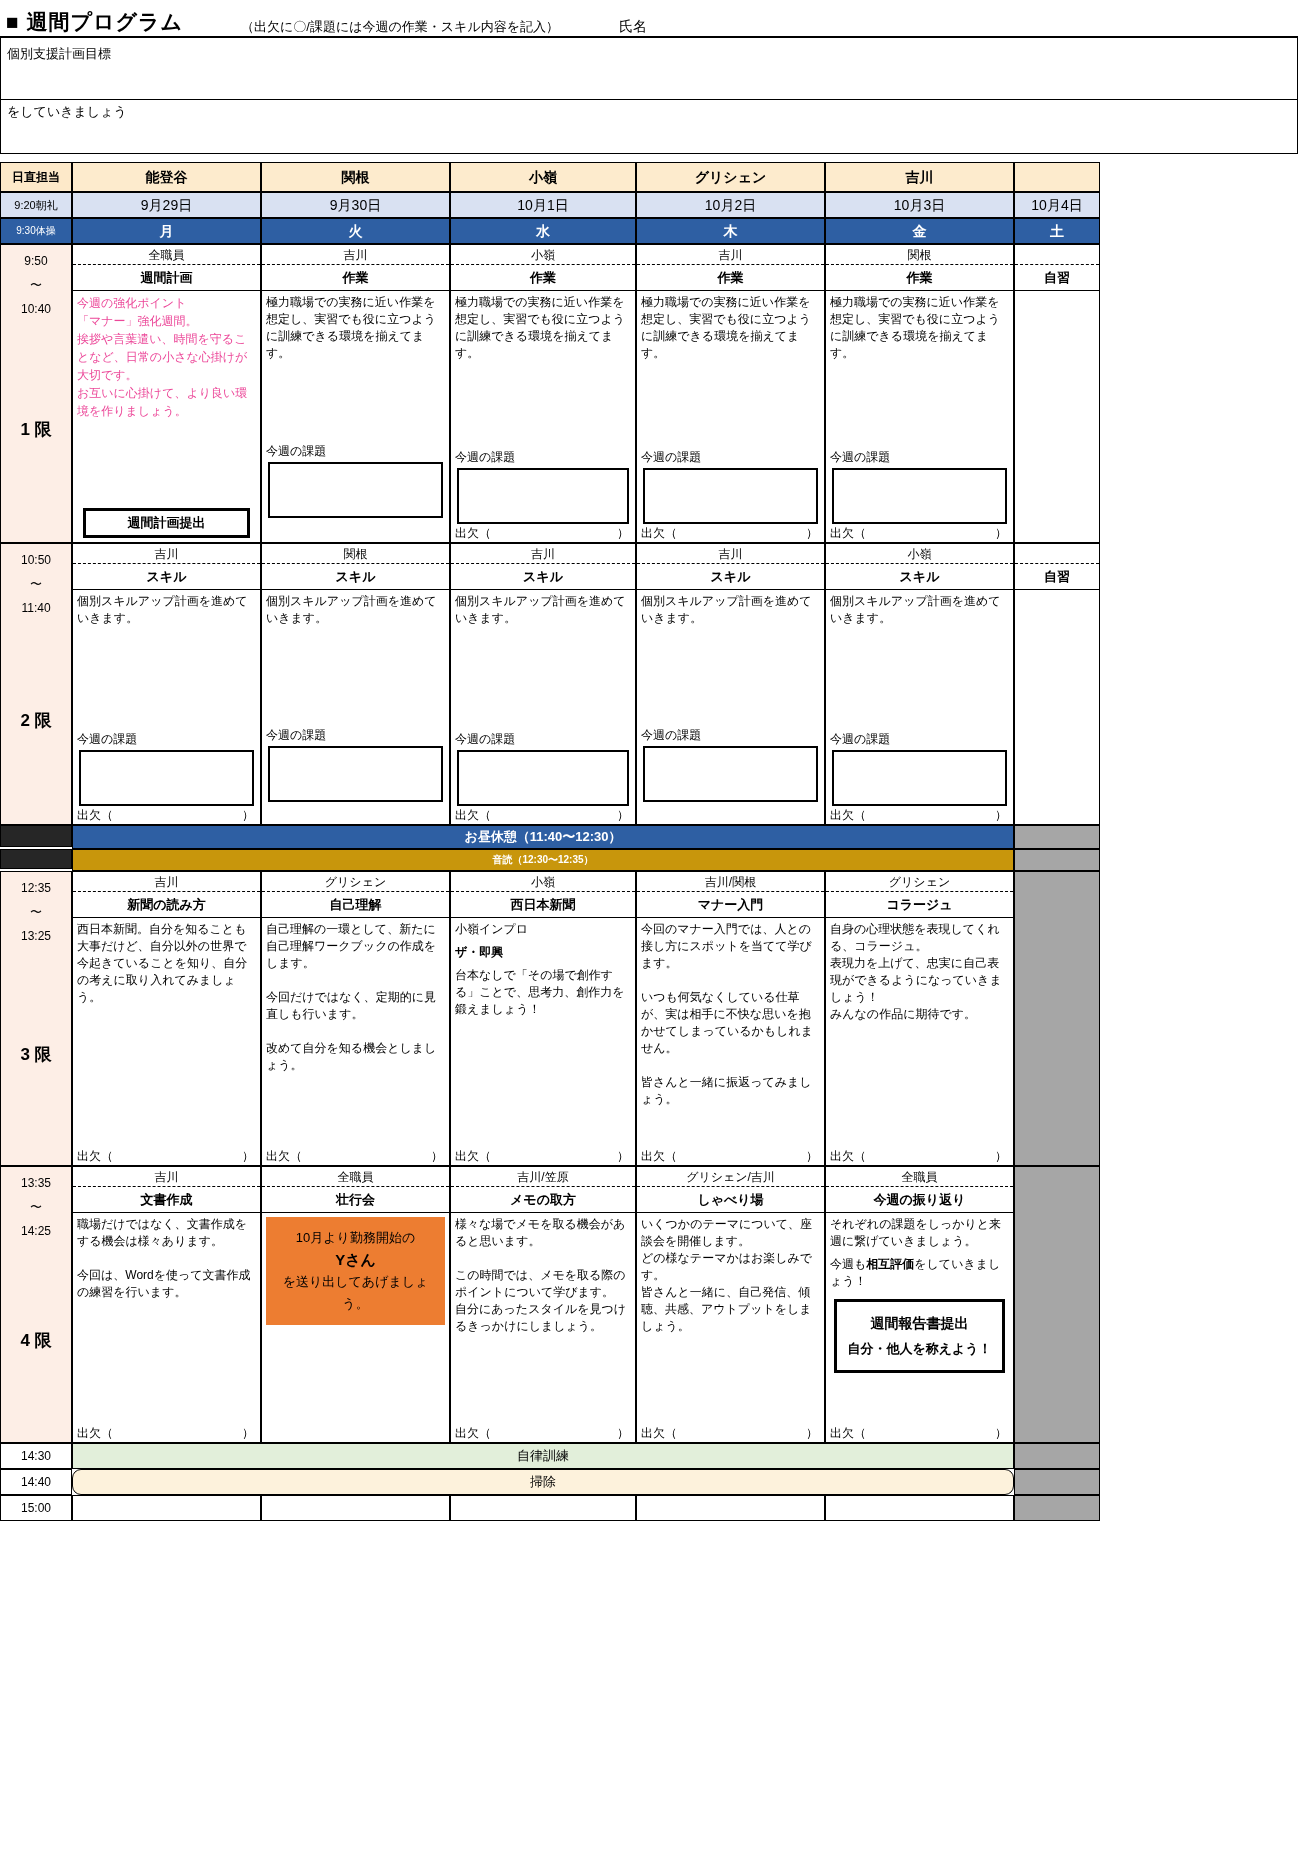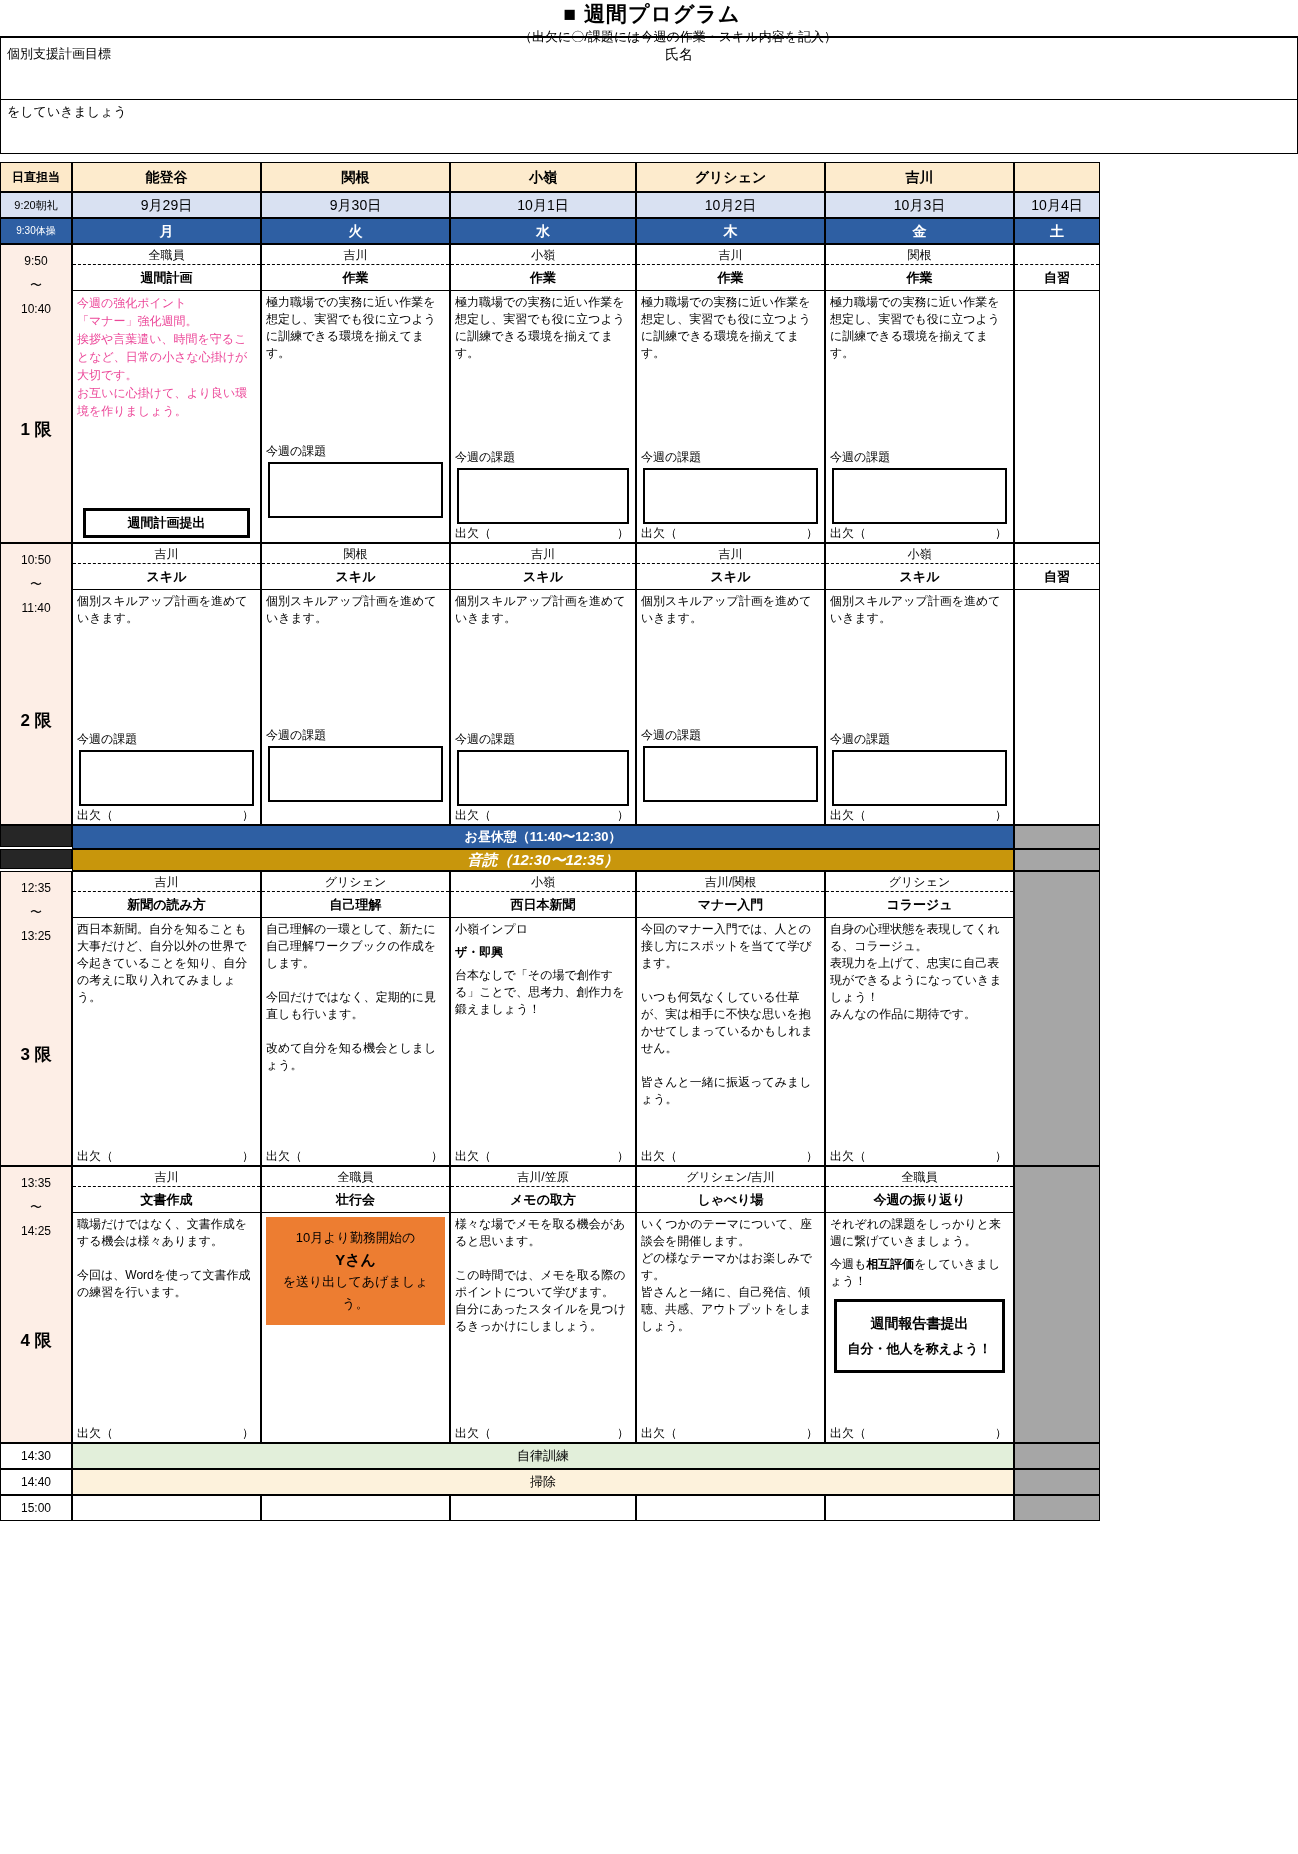--- a/index.html
+++ b/index.html
@@ -1,21 +1,21 @@
 <!DOCTYPE html>
 <html><head>
 <meta charset="utf-8">
 <style>
   html,body{margin:0;padding:0;background:#fff;}
   body{font-family:"Liberation Sans","DejaVu Sans",sans-serif;color:#000;}
   #sheet{width:1298px;height:1854px;position:relative;overflow:hidden;background:#fff;}
   .row{display:flex;}
   .cell{box-sizing:border-box;border:1px solid #000;overflow:hidden;}
   
-  .titlebar{display:flex;align-items:center;height:36px;border-bottom:2px solid #000;flex-direction:column;}
+  .titlebar{display:flex;align-items:flex-end;height:36px;border-bottom:2px solid #000;}
   .title{font-size:21px;font-weight:bold;padding-left:6px;letter-spacing:1px;}
   .title-note{font-size:13px;margin-left:58px;}
   .title-name{font-size:14px;margin-left:60px;}
   .goalbox{box-sizing:border-box;border:1px solid #000;border-top:none;height:62px;padding:7px 6px;font-size:13px;}
   .goalbox2{box-sizing:border-box;border:1px solid #000;border-top:none;height:54px;padding:3px 6px;font-size:13px;}
   .spacerow{height:8px;}
   
   .c0{width:72px;}
   .c1{width:189px;}
   .c2{width:189px;}
@@ -37,21 +37,21 @@
   .teachline{font-size:12px;text-align:center;border-bottom:1px dashed #000;line-height:20px;height:20px;box-sizing:border-box;}
   .subj{font-size:13px;font-weight:bold;text-align:center;line-height:26px;height:26px;border-bottom:1px solid #000;box-sizing:border-box;}
   .body{font-size:12px;padding:3px 4px;line-height:17px;}
   .kadai{font-size:12px;padding:0 4px;}
   .kadaibox{box-sizing:border-box;border:2px solid #000;height:56px;margin:2px 6px 0 6px;}
   .att{font-size:12px;padding:1px 6px 0 4px;display:flex;justify-content:space-between;}
   .self{font-size:13px;font-weight:bold;text-align:center;}
   .redtext{color:#ec4899;font-size:12px;line-height:18px;padding:3px 4px;}
   .submitbox{box-sizing:border-box;border:3px solid #000;margin:4px 10px;height:30px;display:flex;align-items:center;justify-content:center;font-size:13px;font-weight:bold;}
   .bluebar{background:#2e5fa3;color:#fff;font-weight:bold;font-size:13px;text-align:center;line-height:22px;}
-  .goldbar{background:#c8960c;color:#fff;font-weight:bold;font-size:15px;text-align:center;line-height:20px;font-style:italic;}
+  .goldbar{background:#c8960c;color:#fff;font-weight:bold;font-size:10px;text-align:center;line-height:20px;}
   .greenbar{background:#e2efda;font-size:13px;text-align:center;line-height:24px;}
   .creambar{background:#fdf2dc;font-size:13px;text-align:center;line-height:24px;}
   .graycol{background:#a6a6a6;}
   .blackcell{background:#262626;}
   .orangebox{background:#ed7d31;margin:4px 4px;padding:10px 6px;font-size:13px;line-height:22px;text-align:center;}
   .reportbox{box-sizing:border-box;border:3px solid #000;margin:6px 8px;padding:8px 4px;text-align:center;font-size:14px;font-weight:bold;line-height:26px;}
   .smallrow-time{font-size:12px;text-align:center;line-height:24px;}
   .flexcol{display:flex;flex-direction:column;height:100%;}
   .grow{flex:1;}
 </style>
@@ -465,21 +465,21 @@
     <div class="cell c6 graycol"></div>
   </div>
 
   <div class="row">
     <div class="cell c0 smallrow-time">14:30</div>
     <div class="cell greenbar" style="width:942px;">自律訓練</div>
     <div class="cell c6 graycol"></div>
   </div>
   <div class="row">
     <div class="cell c0 smallrow-time">14:40</div>
-    <div class="cell creambar" style="width:942px;">掃除</div>
+    <div class="cell creambar" style="width:942px;border-radius:9px;">掃除</div>
     <div class="cell c6 graycol"></div>
   </div>
   <div class="row">
     <div class="cell c0 smallrow-time">15:00</div>
     <div class="cell c1" style="height:26px"></div>
     <div class="cell c2"></div>
     <div class="cell c3"></div>
     <div class="cell c4"></div>
     <div class="cell c5"></div>
     <div class="cell c6 graycol"></div>

